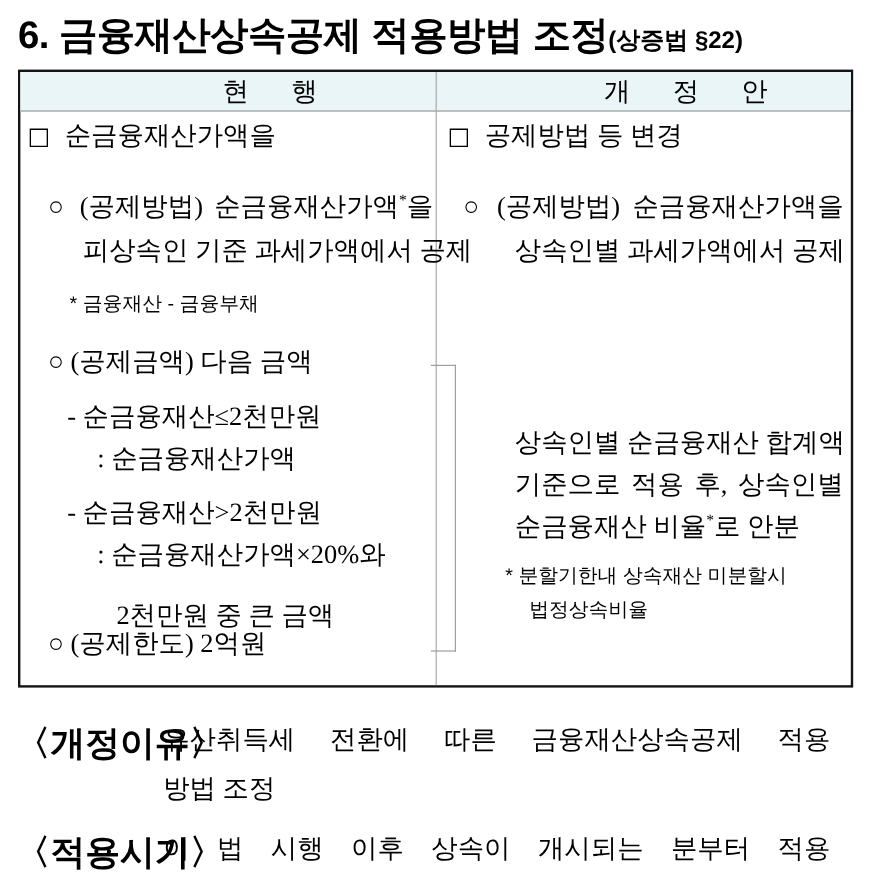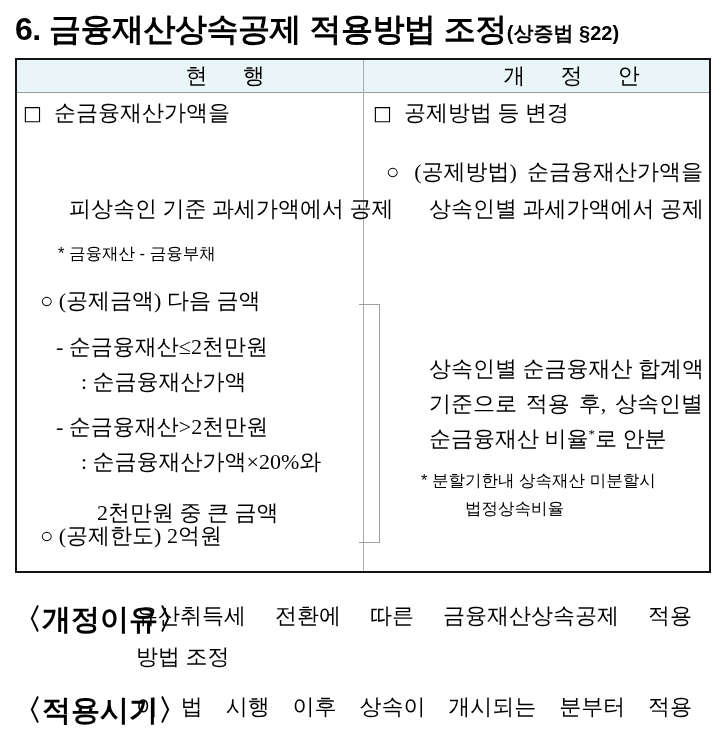--- a/index.html
+++ b/index.html
@@ -52,20 +52,23 @@
   <div class="cmp-table">
     <div class="thead"></div>
     <div class="th th-current">현 행</div>
     <div class="th th-revised">개 정 안</div>
     <div class="col-divider"></div>
 
     <div class="line" style="left:6px;top:40px;">
       <span class="box">□</span><span>순금융재산가액을</span>
     </div>
 
+    <div class="line jl" style="left:23px;top:99px;width:321px;">
+      <span>○ (공제방법) 순금융재산가액</span><span class="sup">*</span><span>을</span>
+    </div>
     <div class="line jl" style="left:52px;top:136px;width:294px;">피상속인 기준 과세가액에서 공제</div>
 
     <div class="line fn" style="left:41px;top:183px;">* 금융재산 - 금융부채</div>
 
     <div class="line" style="left:23px;top:228px;">○ (공제금액) 다음 금액</div>
 
     <div class="line" style="left:39px;top:274px;">- 순금융재산≤2천만원</div>
     <div class="line" style="left:64px;top:309px;">: 순금융재산가액</div>
 
     <div class="line" style="left:39px;top:354px;">- 순금융재산&gt;2천만원</div>
@@ -85,21 +88,21 @@
     <div class="bk bk-top"></div>
     <div class="bk bk-top bot"></div>
 
     <div class="line jl" style="left:412px;top:296px;width:274px;">상속인별 순금융재산 합계액</div>
     <div class="line jl" style="left:412px;top:331px;width:274px;">기준으로 적용 후, 상속인별</div>
     <div class="line" style="left:412px;top:366px;">
       <span>순금융재산 비율</span><span class="sup">*</span><span>로 안분</span>
     </div>
 
     <div class="line fn" style="left:404px;top:410px;">* 분할기한내 상속재산 미분할시</div>
-    <div class="line fn" style="left:448px;top:438px;">법정상속비율</div>
+    <div class="line fn" style="left:424px;top:438px;">법정상속비율</div>
   </div>
 
   <div class="flabel" style="top:600px;">〈개정이유〉</div>
   <div class="fline jl" style="top:603px;width:556px;">유산취득세 전환에 따른 금융재산상속공제 적용</div>
   <div class="fline" style="top:644px;">방법 조정</div>
 
   <div class="flabel" style="top:691px;">〈적용시기〉</div>
   <div class="fline jl" style="top:694px;width:556px;">이 법 시행 이후 상속이 개시되는 분부터 적용</div>
 
 </div>

